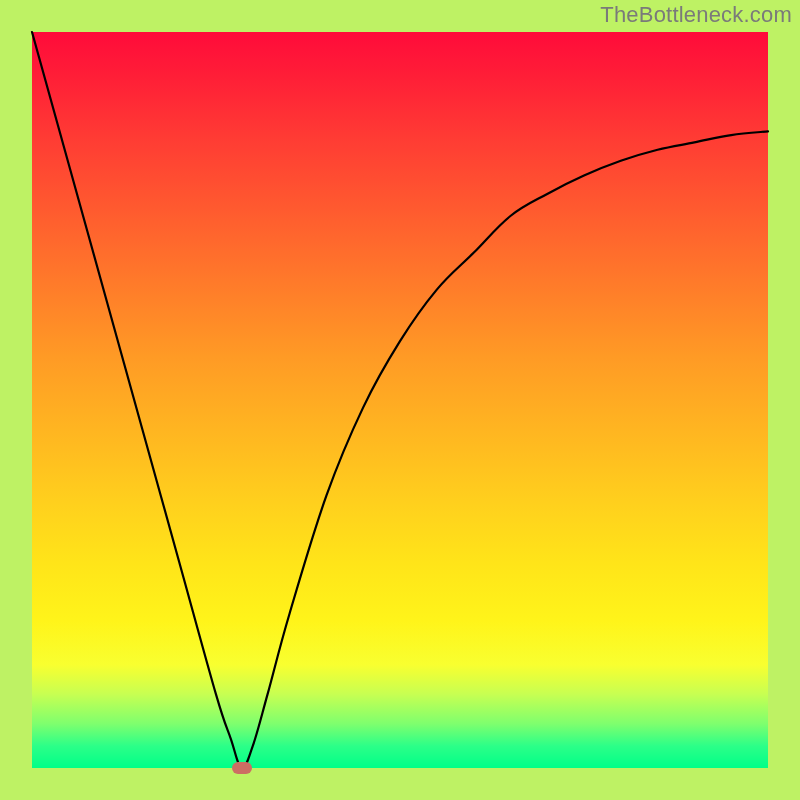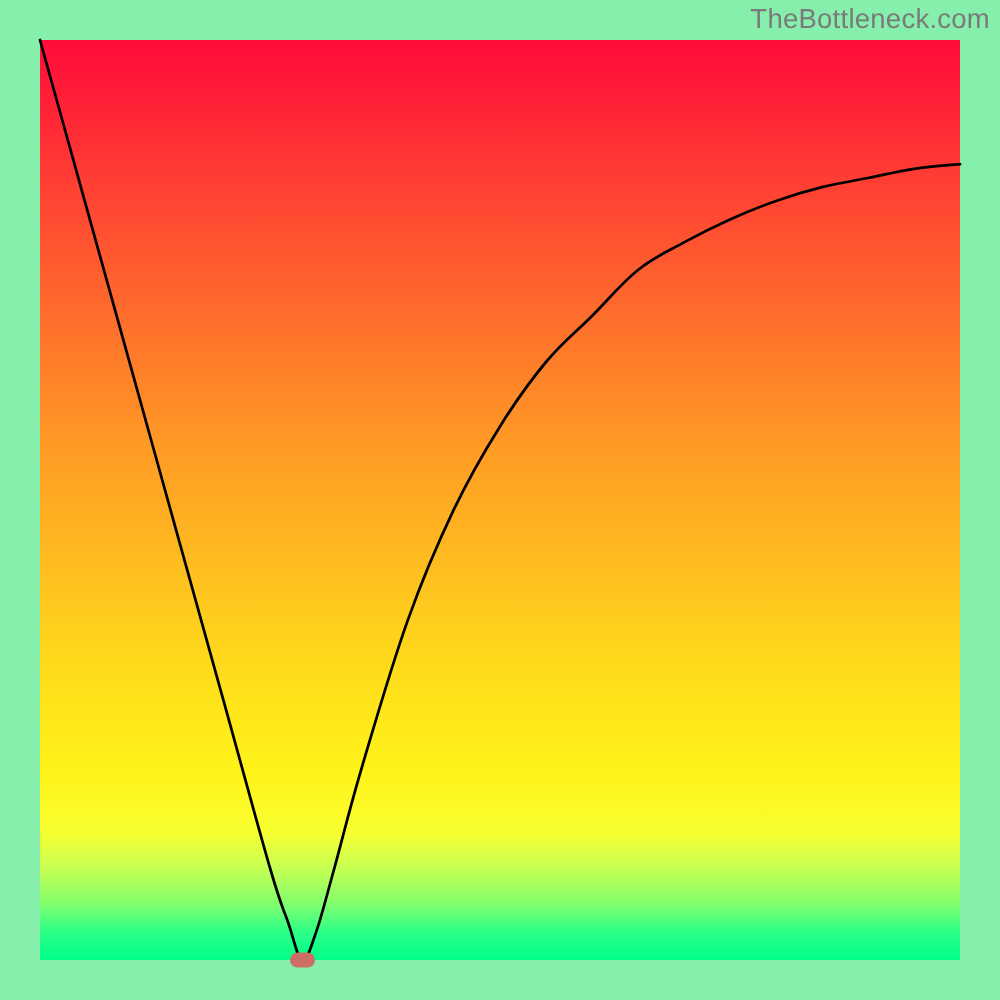--- a/index.html
+++ b/index.html
@@ -10,21 +10,21 @@
     background: #000;
     overflow: hidden;
     font-family: Arial, Helvetica, sans-serif;
   }
   .frame {
     position: absolute;
     left: 0;
     top: 0;
     width: 800px;
     height: 800px;
-    background: #86efac;
+    background: #bef264;
   }
   .plot-area {
     position: absolute;
     left: 32px;
     top: 32px;
     width: 736px;
     height: 736px;
     
     background: linear-gradient(to bottom,
       #ff0b3a 0%,

